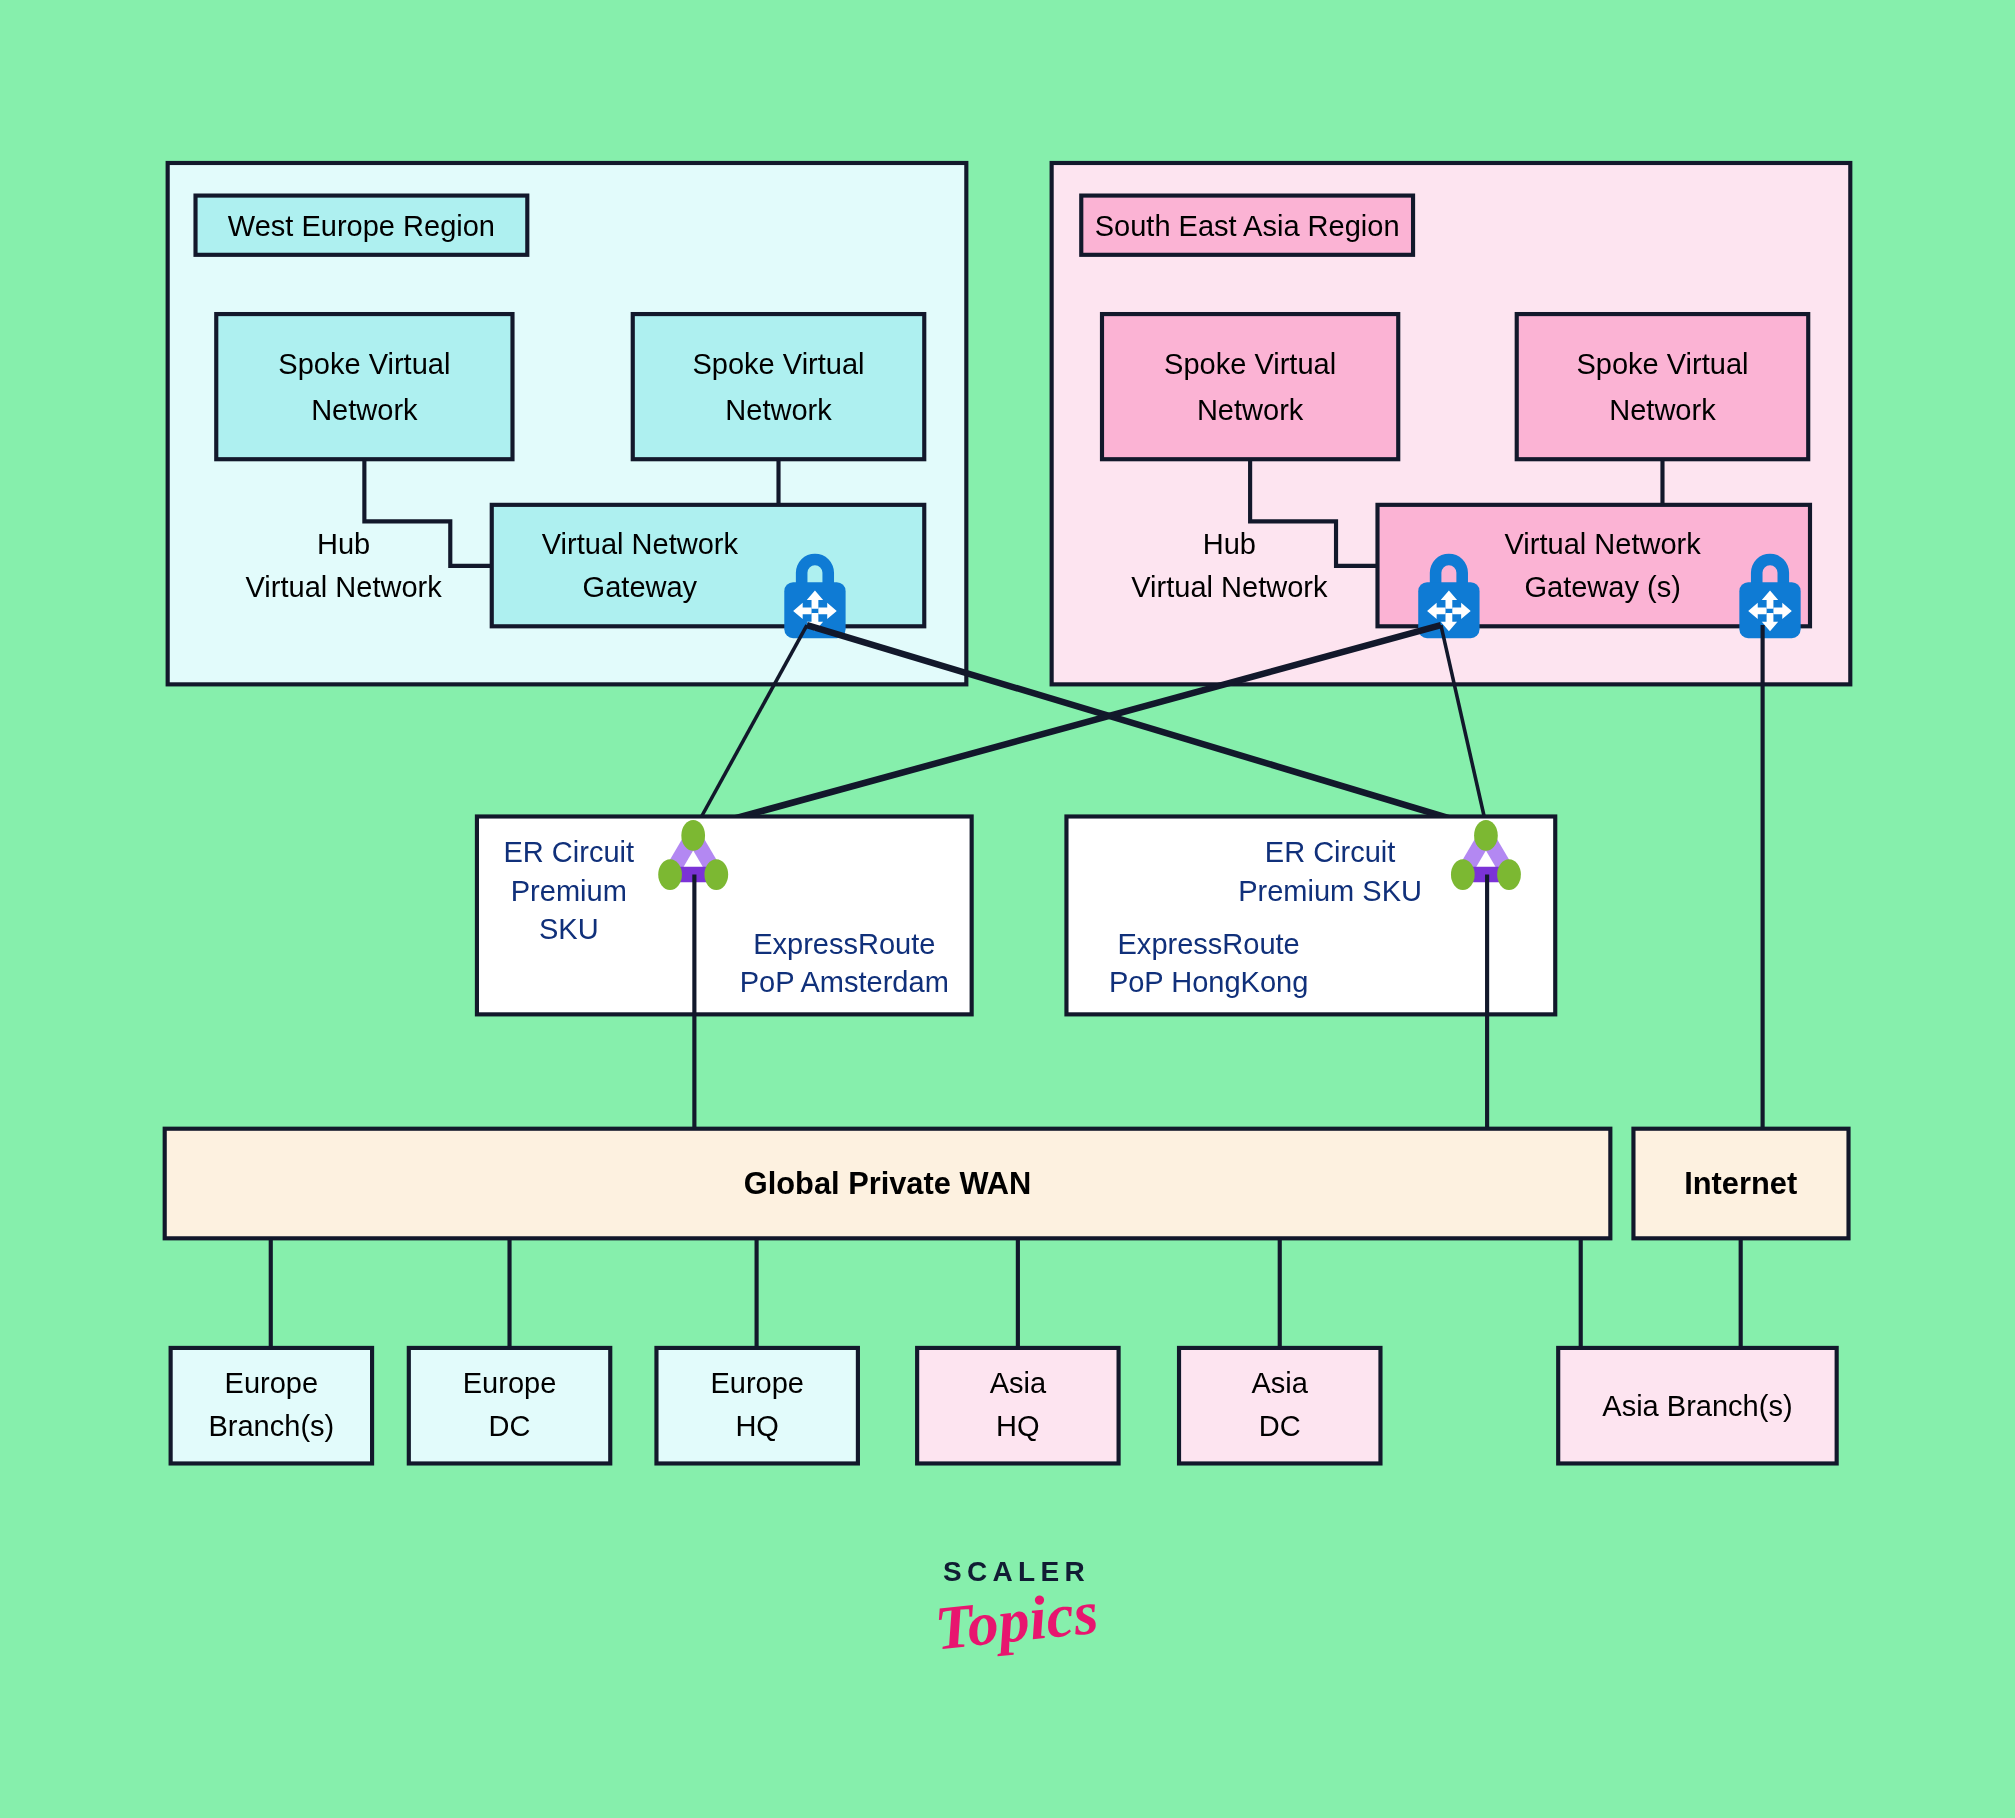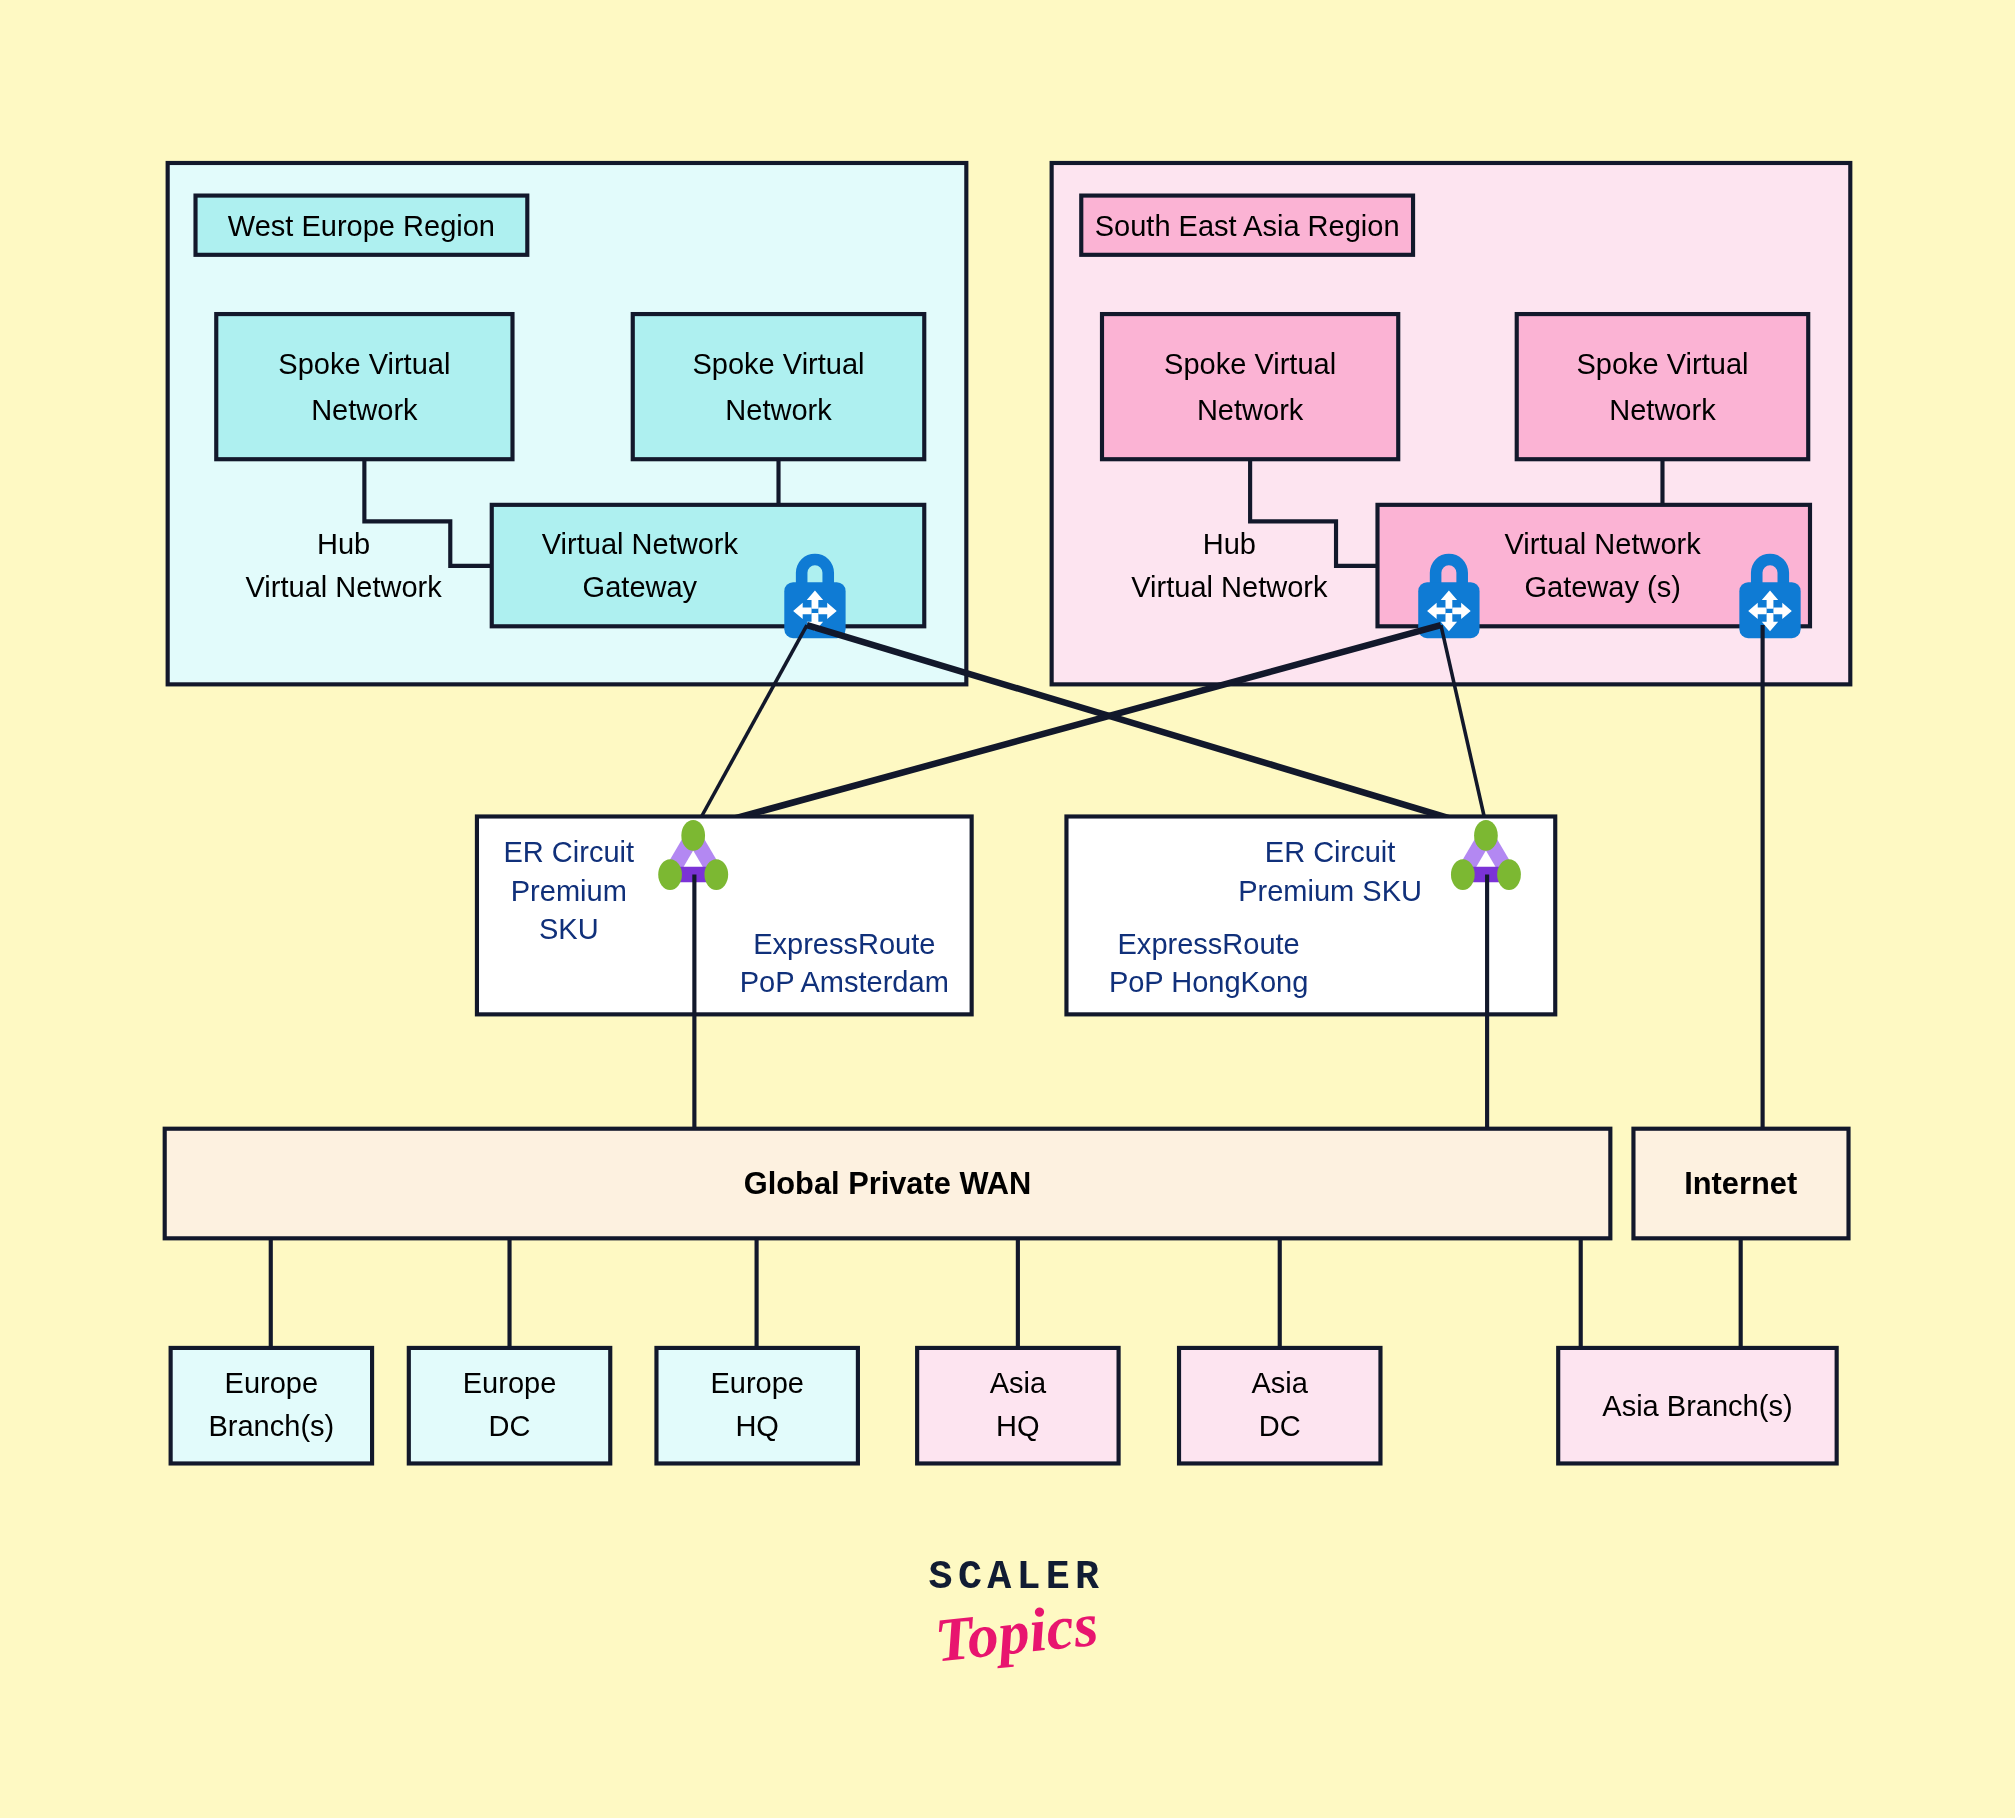--- a/index.html
+++ b/index.html
@@ -1,34 +1,34 @@
 <!DOCTYPE html>
 <html style="font-size:9.5px"><head>
 <meta charset="utf-8">
 <style>
   html,body{margin:0;padding:0;background:#ffffff;}
   body{width:2015px;height:1819px;font-family:"Liberation Sans",sans-serif;}
-  #stage{position:relative;width:2015px;height:1819px;overflow:hidden;background:#fef9c3;}
+  #stage{position:relative;width:2015px;height:1819px;overflow:hidden;background:#86efac;}
   svg#diagram{position:absolute;left:0;top:0;width:2015px;height:1819px;display:block;}
   .panel-rect{stroke:#12182b;stroke-width:7;}
   .box-rect{stroke:#12182b;stroke-width:7;}
   .link{stroke:#12182b;stroke-width:7;fill:none;stroke-linecap:butt;}
   .link-thin{stroke:#12182b;stroke-width:6;fill:none;}
   .link-thick{stroke:#12182b;stroke-width:11;fill:none;}
   .t{font-family:"Liberation Sans",sans-serif;fill:#000000;}
   .t-plain{font-size:49px;}
   .t-er{font-size:49px;fill:#10307a;}
   .t-bold{font-size:52px;font-weight:bold;}
   .tri-edge{stroke:#b388f2;stroke-width:26;stroke-linecap:butt;fill:none;}
   .tri-base{stroke:#7b33d6;stroke-width:26;stroke-linecap:butt;fill:none;}
   .node-dot{fill:#7cb832;}
   #logo{position:absolute;left:892px;top:1558px;width:249px;height:136px;
         text-align:center;}
-  #logo .scaler{font-family:Liberation Mono, monospace;font-weight:bold;
-        font-size:40px;letter-spacing:5.3px;color:#111c33;line-height:1;}
+  #logo .scaler{font-family:Liberation Sans, sans-serif;font-weight:bold;
+        font-size:28px;letter-spacing:5.3px;color:#111c33;line-height:1;}
   #logo .topics{font-family:"Liberation Serif",serif;font-style:italic;
         font-weight:bold;font-size:62px;color:#e8156f;line-height:1.05;
         margin-top:2.4px;transform:rotate(-6deg);}
 </style>
 </head>
 <body>
 
 <div id="stage">
 
 <svg id="diagram" viewBox="0 0 3401 3070" xmlns="http://www.w3.org/2000/svg">

